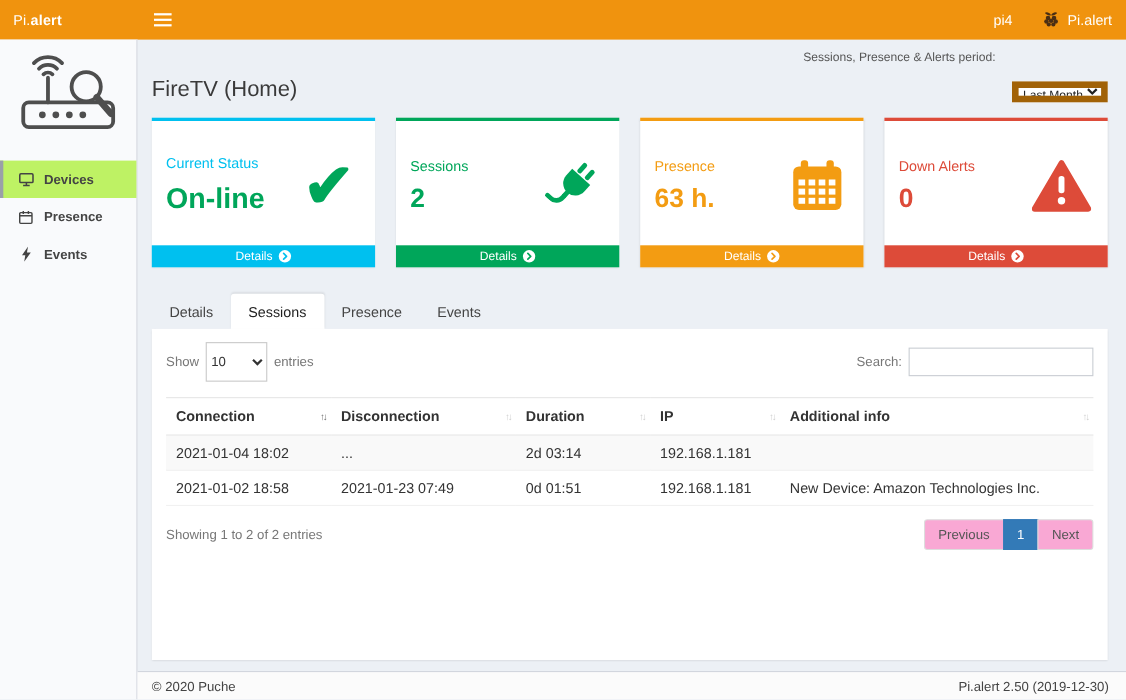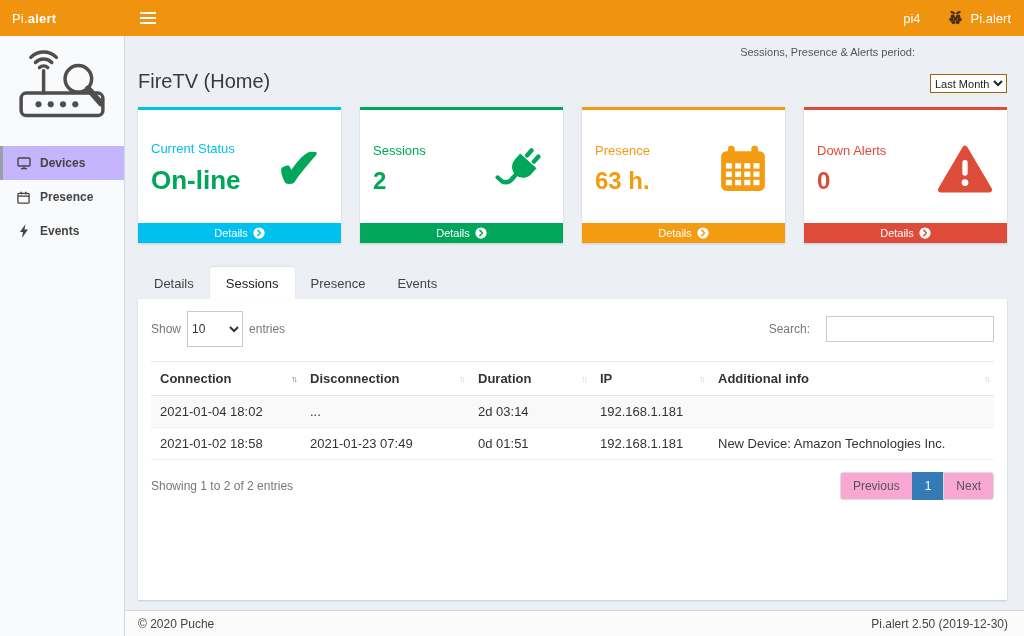--- a/index.html
+++ b/index.html
@@ -14,31 +14,31 @@
   .hamburger div { width:16px; height:2px; background:#fff; }
   .nav-right { margin-left:auto; display:flex; align-items:stretch; font-size:13px; }
   .nav-item { display:flex; align-items:center; gap:7px; padding:0 13px; cursor:pointer; }
 
   
   .wrapper { display:flex; height:600px; }
   .sidebar { width:125px; background:#f9fafc; border-right:1px solid #d2d6de; flex-shrink:0; }
   .logo-box { padding:14px 8px 16px; display:flex; justify-content:center; }
   .menu { margin-top:4px; }
   .menu-item { display:flex; align-items:center; gap:9px; padding:10px 13px; font-size:12px; font-weight:700; color:#444; cursor:pointer; border-left:3px solid transparent; }
-  .menu-item.active { background:#c4b5fd; border-left-color:#9aa0a8; }
+  .menu-item.active { background:#bef264; border-left-color:#9aa0a8; }
   .menu-item .mi-icon { width:15px; display:flex; justify-content:center; }
 
   .main { flex:1; display:flex; flex-direction:column; min-width:0; }
   .content { flex:1; padding:10px 17px 10px 13px; display:flex; flex-direction:column; overflow:hidden; }
 
   
   .header-row { display:flex; justify-content:space-between; align-items:flex-end; margin-bottom:14px; }
   .page-title { font-size:20px; font-weight:400; color:#3a3a3a; }
   .period { font-size:11px; color:#555; display:flex; align-items:flex-start; gap:15px; }
-  .period select { font-size:11px; height:19px; border:1px solid #a16207; background:#fff; color:#222;margin-top:28px; }
+  .period select { font-size:11px; height:19px; border:6px solid #a16207; background:#fff; color:#222;margin-top:28px; }
 
   
   .boxes { display:flex; justify-content:space-between; margin-bottom:24px; }
   .ib { width:203px; height:136px; background:#fff; border-top:3px solid var(--c); box-shadow:0 1px 2px rgba(0,0,0,.15); display:flex; flex-direction:column; }
   .ib-body { flex:1; display:flex; align-items:center; padding:8px 12px 4px 13px; }
   .ib-text { flex:1; }
   .ib-label { color:var(--c); font-size:13px; margin-bottom:9px; }
   .ib-value { color:var(--c); font-size:24px; font-weight:700; }
   .ib--status .ib-value { color:#00a65a; font-size:26px; }
   .ib-icon { width:60px; display:flex; justify-content:center; align-items:center; }
@@ -48,21 +48,21 @@
   
   .tabs { display:flex; height:32px; align-items:stretch; }
   .tab { padding:0 16px; display:flex; align-items:center; font-size:13px; color:#444; cursor:pointer; }
   .tab.active { background:#fff; border-radius:3px 3px 0 0; color:#222; box-shadow:0 -1px 2px rgba(0,0,0,.08); }
 
   
   .panel { background:#fff; flex:1; box-shadow:0 1px 2px rgba(0,0,0,.15); padding:12px 13px; display:flex; flex-direction:column; }
   .controls { display:flex; justify-content:space-between; align-items:center; margin-bottom:14px; font-size:12px; color:#777; }
   .show-ctrl { display:flex; align-items:center; gap:6px; }
   .show-ctrl select { height:36px; width:56px; border:1px solid #c9c9c9; font-size:12px; color:#333; background:#fff; }
-  .search-ctrl { display:flex; align-items:center; gap:16px; }
+  .search-ctrl { display:flex; align-items:center; gap:6px; }
   .search-ctrl input { width:168px; height:26px; border:1px solid #c9cdd3; padding:2px 7px; font-size:12px; }
 
   table { width:100%; border-collapse:collapse; font-size:13px; color:#333; border-top:1px solid #e6e6e6; }
   th { text-align:left; font-weight:700; padding:9px 20px 9px 9px; border-bottom:1px solid #e6e6e6; position:relative; cursor:pointer; }
   th .sort { position:absolute; right:5px; top:50%; transform:translateY(-50%); font-size:9px; letter-spacing:-2px; color:#cfcfcf; }
   th.sorted .sort { color:#6f6f6f; }
   td { padding:8px 9px; border-bottom:1px solid #f1f1f1; }
   tr.odd td { background:#f9f9f9; }
 
   .table-footer { display:flex; justify-content:space-between; align-items:center; margin-top:12px; font-size:12px; color:#777; }

